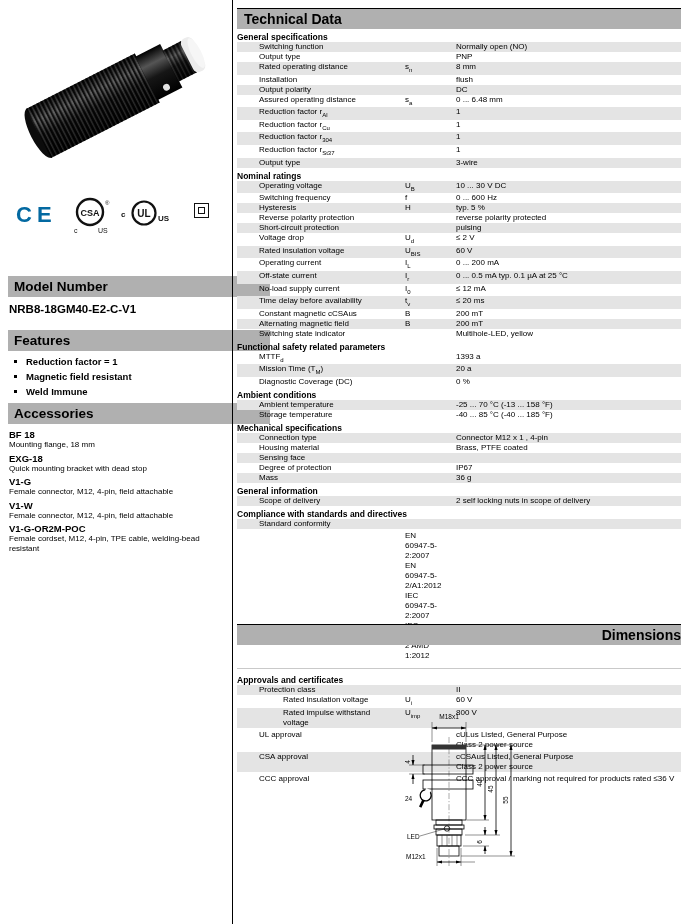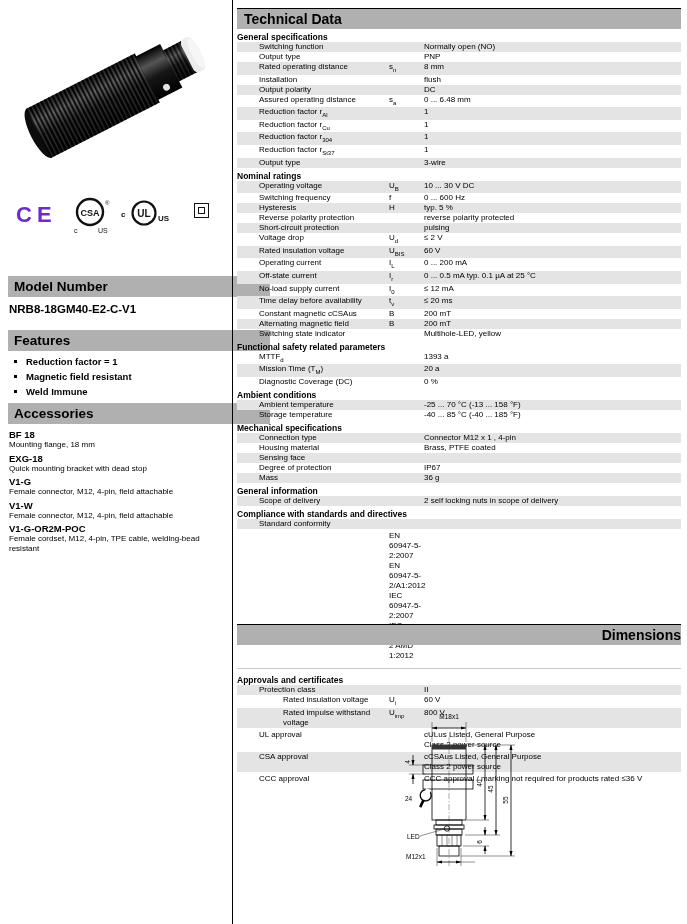--- a/index.html
+++ b/index.html
@@ -5,21 +5,21 @@
   html,body{margin:0;padding:0;background:#fff;}
   .page{position:relative;width:687px;height:924px;background:#fff;color:#000;
         font-family:"Liberation Sans",sans-serif;overflow:hidden;}
   .divider{position:absolute;left:232px;top:0;width:1px;height:924px;background:#000;}
 
   
   .left-col{position:absolute;left:0;top:0;width:232px;height:924px;}
   .photo{position:absolute;left:8px;top:2px;width:205px;height:188px;}
   .logos{position:absolute;left:10px;top:196px;width:212px;height:42px;}
   .logo{position:absolute;top:0;}
-  .ce{left:6px;top:6px;font-size:22px;font-weight:bold;letter-spacing:5px;color:#6d28d9;}
+  .ce{left:6px;top:6px;font-size:22px;font-weight:bold;letter-spacing:5px;color:#0369a1;}
   .csa{left:60px;top:0px;}
   .ul{left:110px;top:3px;}
   .sq2{left:184px;top:7px;width:13px;height:13px;border:1.6px solid #111;
        display:flex;align-items:center;justify-content:center;}
   .sq2 .inner{width:5px;height:5px;border:1.6px solid #111;}
 
   .sidebar-bar{position:absolute;left:8px;width:262px;height:21px;background:#b0b0b0;
        font-size:13.5px;font-weight:bold;line-height:21px;padding-left:6px;box-sizing:border-box;}
   .model-bar{top:276px;}
   .model-value{position:absolute;left:9px;top:303px;font-size:11.5px;font-weight:bold;}
@@ -36,21 +36,21 @@
   .right-col{position:absolute;left:237px;top:0;width:444px;height:924px;}
   .section-bar{height:21px;background:#b0b0b0;border-top:1px solid #000;
        font-size:14px;font-weight:bold;line-height:21px;padding-left:7px;box-sizing:border-box;}
   .tech{position:absolute;left:0;top:8px;width:444px;}
   .dims{position:absolute;left:0;top:624px;width:444px;height:266px;text-align:right;}
   .dims svg{position:absolute;left:158px;top:84px;}
 
   .tsection-title{font-size:8.5px;font-weight:bold;padding-top:3px;height:10px;line-height:10px;}
   .tsection.gap{margin-top:7px;border-top:1px solid #c9c9c9;padding-top:3px;}
   .trow{display:grid;grid-template-columns:130px 35px auto;padding-left:22px;
-        font-size:8px;line-height:10px;min-height:10px;}
+        font-size:8px;line-height:10px;min-height:10px;gap:16px;}
   .trow.ind2{padding-left:46px;grid-template-columns:106px 35px auto;}
   .trow.shade{background:#e4e4e4;}
   .trow.tall{margin:2px 0;}
   .trow sub{font-size:6px;}
   .tval div{line-height:10px;}
 
   
   .dwg-line{stroke:#000;stroke-width:0.8;fill:none;}
   .dwg-thin{stroke:#222;stroke-width:0.5;fill:none;}
   .dwg-center{stroke:#555;stroke-width:0.5;stroke-dasharray:6 2 1.2 2;fill:none;}

